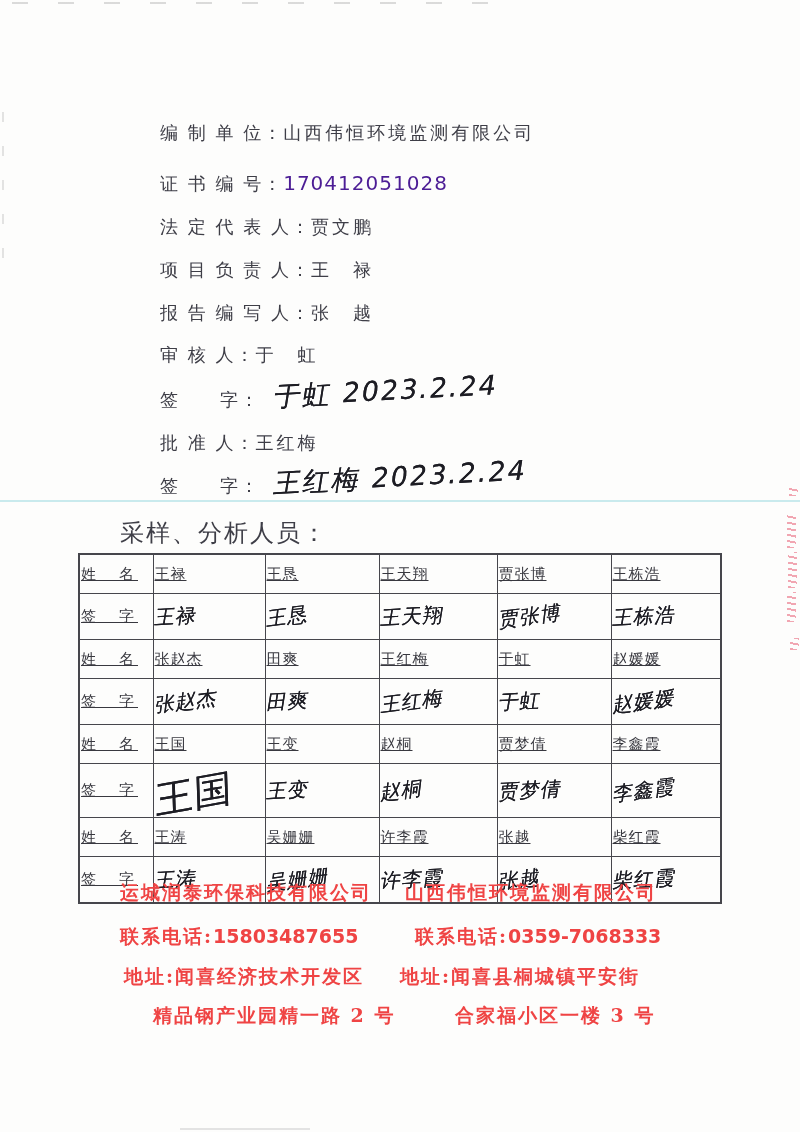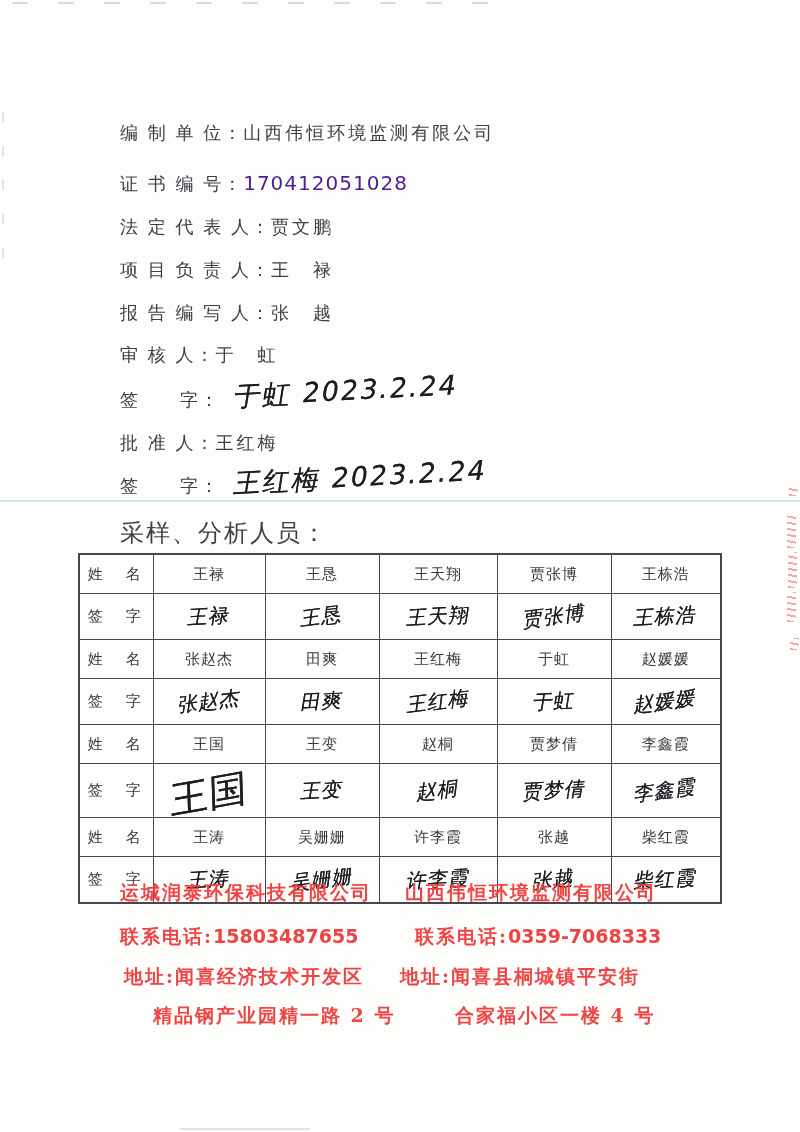--- a/index.html
+++ b/index.html
@@ -33,41 +33,41 @@
     position:absolute; width:9px;
     background:repeating-linear-gradient(12deg,rgba(231,94,116,.55) 0 2px,transparent 2px 6px);
   }
   .bleed.b1{left:789px; top:486px;  height:10px;}
   .bleed.b2{left:787px; top:514px;  height:34px;}
   .bleed.b3{left:788px; top:552px;  height:36px;}
   .bleed.b4{left:787px; top:592px;  height:30px;}
   .bleed.b5{left:790px; top:638px;  height:12px;}
   
   .line{position:absolute; left:120px; white-space:nowrap; font-size:18px; line-height:26px;}
-  .lbl{letter-spacing:2px;}
+  .lbl{letter-spacing:2px;margin-left:40px;}
   .val{letter-spacing:3px;}
   .val.num{font-family:"DejaVu Sans","Liberation Sans",sans-serif; font-size:20px; letter-spacing:1px; color:#4c1d95;}
   
   .hw{
     font-family:"DejaVu Sans","Liberation Sans",sans-serif;
     color:#1d1d24; display:inline-block;
     transform:rotate(-3deg) skewX(-12deg);
     text-shadow:0 0 .5px #1d1d24;
   }
   .hw-line{font-size:27px; margin-left:14px; position:relative; top:-6px; letter-spacing:2px;}
   .caption{position:absolute; left:120px; top:517px; font-size:24px; letter-spacing:2px;font-family:Liberation Mono, monospace;}
   
   .sig-table{
     position:absolute; left:78px; top:553px; width:642px;
     border-collapse:collapse; table-layout:fixed;
     border:2px solid #46464c;
   }
   .sig-table td{
-    border:1.5px solid #46464c; text-align:center; vertical-align:middle;
-    font-size:15px; letter-spacing:1px; color:#38383f; overflow:visible;
+    border:1.5px solid #46464c; vertical-align:middle;
+    font-size:15px; letter-spacing:1px; color:#38383f; overflow:visible;text-decoration:underline;
   }
   .sig-table tr.r-name td{height:36px;}
   .sig-table tr.r-sign td{height:43px;}
   .sig-table td.rowlbl{letter-spacing:4px;}
   .td-hw .hw{font-size:20px; letter-spacing:1px;}
   .td-hw .hw.t2{transform:rotate(-7deg) skewX(-14deg);}
   .td-hw .hw.big{font-size:38px; transform:rotate(-10deg) skewX(-8deg); position:relative; top:4px;}
   
   .f-line{
     position:absolute; white-space:nowrap; font-size:19px; font-weight:bold;
@@ -204,15 +204,15 @@
     <span>联系电话:</span><span class="digits">15803487655</span>
   </div>
   <div class="f-line" style="left:415px; top:924px">
     <span>联系电话:</span><span class="digits">0359-7068333</span>
   </div>
 
   <div class="f-line" style="left:400px; top:964px">地址:闻喜县桐城镇平安街</div>
   <div class="f-line" style="left:124px; top:964px">地址:闻喜经济技术开发区</div>
 
   <div class="f-line" style="left:153px; top:1003px">精品钢产业园精一路 2 号</div>
-  <div class="f-line" style="left:455px; top:1003px">合家福小区一楼 4 号</div>
+  <div class="f-line" style="left:455px; top:1003px">合家福小区一楼 3 号</div>
 
 </div>
 
 </body></html>

